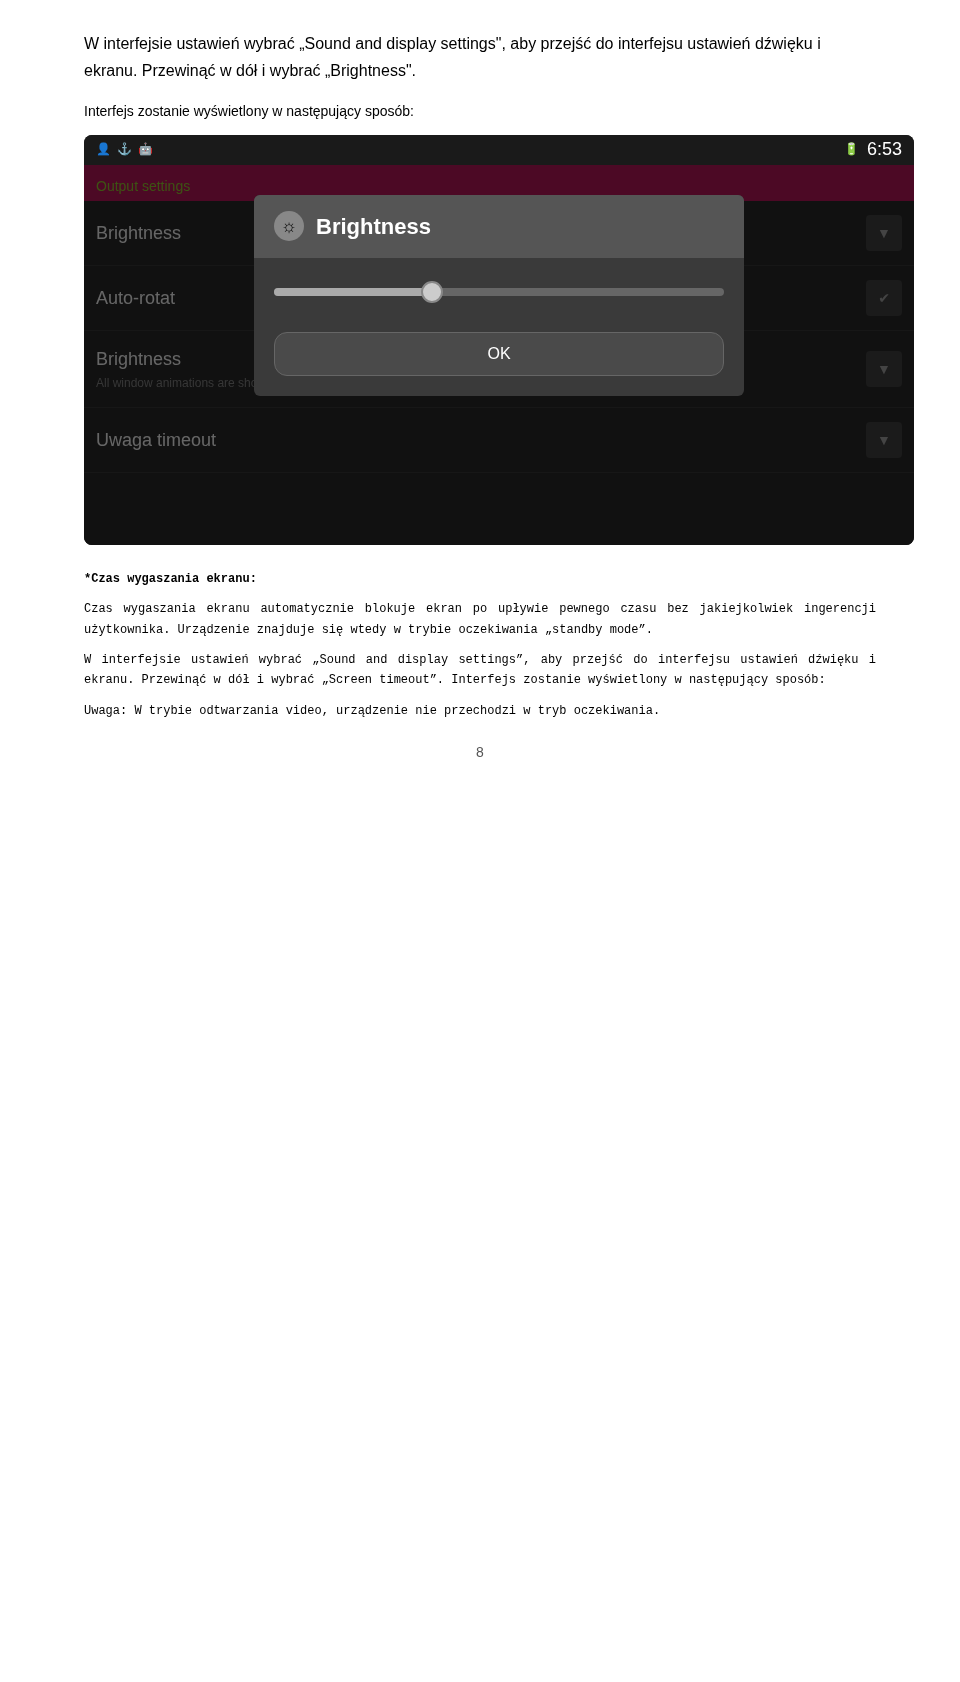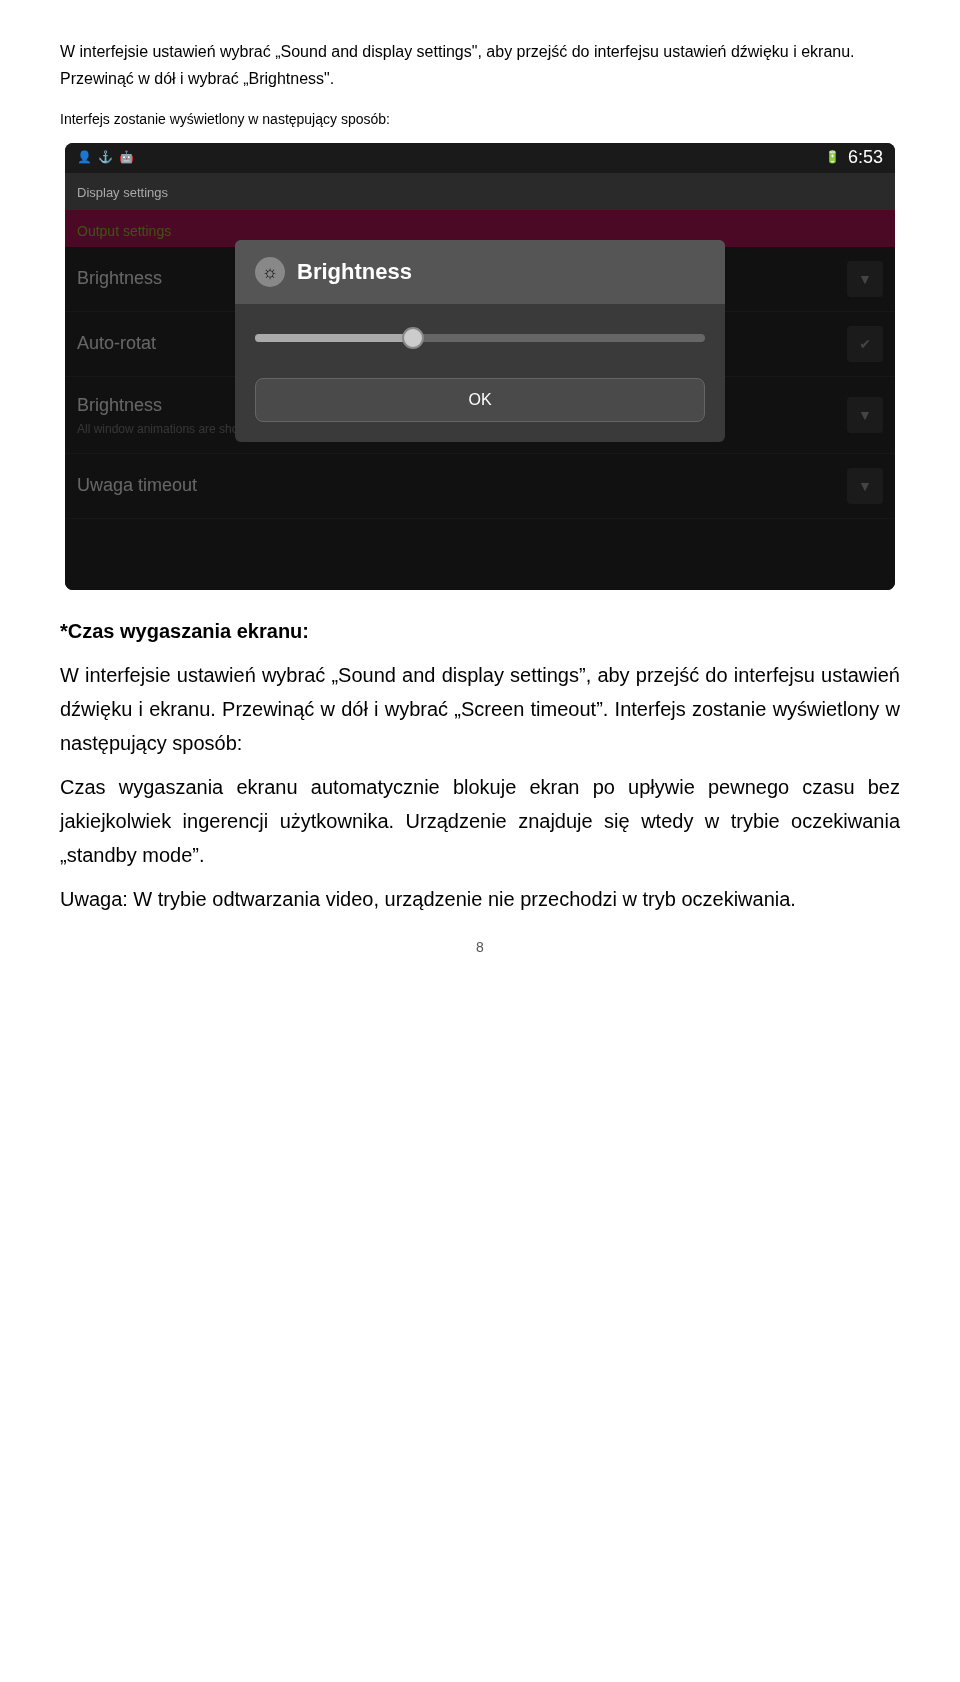--- a/index.html
+++ b/index.html
@@ -6,22 +6,21 @@
     body {
       width: 960px;
       font-family: Arial, sans-serif;
       background: #ffffff;
       color: #000000;
       font-size: 16px;
       line-height: 1.6;
     }
 
     .page-content {
-      padding: 30px 60px;
-      margin-top: 8px;
+      padding: 30px 84px;
     }
 
     .intro-text {
       font-size: 16px;
       margin-bottom: 16px;
       line-height: 1.7;
     }
 
     .intro-label {
       font-size: 14px;
@@ -218,37 +217,38 @@
       display: flex;
       gap: 12px;
       padding: 0 20px 20px 20px;
     }
 
     .dialog-btn {
       flex: 1;
       padding: 12px;
       text-align: center;
       border: 1px solid #666;
-      border-radius: 8px;
+      border-radius: 13px;
       background: #4a4a4a;
       color: #ffffff;
       font-size: 16px;
       cursor: pointer;
     }
 
     
     .body-section {
       margin-top: 20px;
     }
 
     .body-section p {
-      font-size: 20px;
+      font-size: 12px;
       line-height: 1.7;
       margin-bottom: 10px;
       text-align: justify;
+      font-family: Liberation Mono, monospace;
     }
 
     .page-number {
       text-align: center;
       font-size: 14px;
       color: #555;
       margin-top: 20px;
     }
   </style>
 </head>
@@ -270,23 +270,20 @@
         <span class="status-icon">👤</span>
         <span class="status-icon">⚓</span>
         <span class="status-icon">🤖</span>
       </div>
       <div style="display:flex;align-items:center;gap:8px;">
         <span class="status-icon">🔋</span>
         <span class="status-time">6:53</span>
       </div>
     </div>
 
-    <div class="title-bar">
-      <span class="title-bar-text">Display settings</span>
-    </div>
 
     <div class="settings-content">
 
       <div class="settings-section-header">Output settings</div>
 
       <div class="settings-item">
         <span class="settings-item-text">Brightness</span>
         <div class="chevron-down">▼</div>
       </div>
 
@@ -329,19 +326,19 @@
             <button class="dialog-btn">OK</button>
           </div>
         </div>
       </div>
 
     </div>
   </div>
 
   <div class="body-section">
     <p><strong>*Czas wygaszania ekranu:</strong></p>
+    <p>Czas wygaszania ekranu automatycznie blokuje ekran po upływie pewnego czasu bez jakiejkolwiek ingerencji użytkownika. Urządzenie znajduje się wtedy w trybie oczekiwania „standby mode”.</p>
     <p>W interfejsie ustawień wybrać „Sound and display settings”, aby przejść do interfejsu ustawień dźwięku i ekranu. Przewinąć w dół i wybrać „Screen timeout”. Interfejs zostanie wyświetlony w następujący sposób:</p>
-    <p>Czas wygaszania ekranu automatycznie blokuje ekran po upływie pewnego czasu bez jakiejkolwiek ingerencji użytkownika. Urządzenie znajduje się wtedy w trybie oczekiwania „standby mode”.</p>
     <p>Uwaga: W trybie odtwarzania video, urządzenie nie przechodzi w tryb oczekiwania.</p>
   </div>
 
   <div class="page-number">8</div>
 </div>
 
 </body></html>

